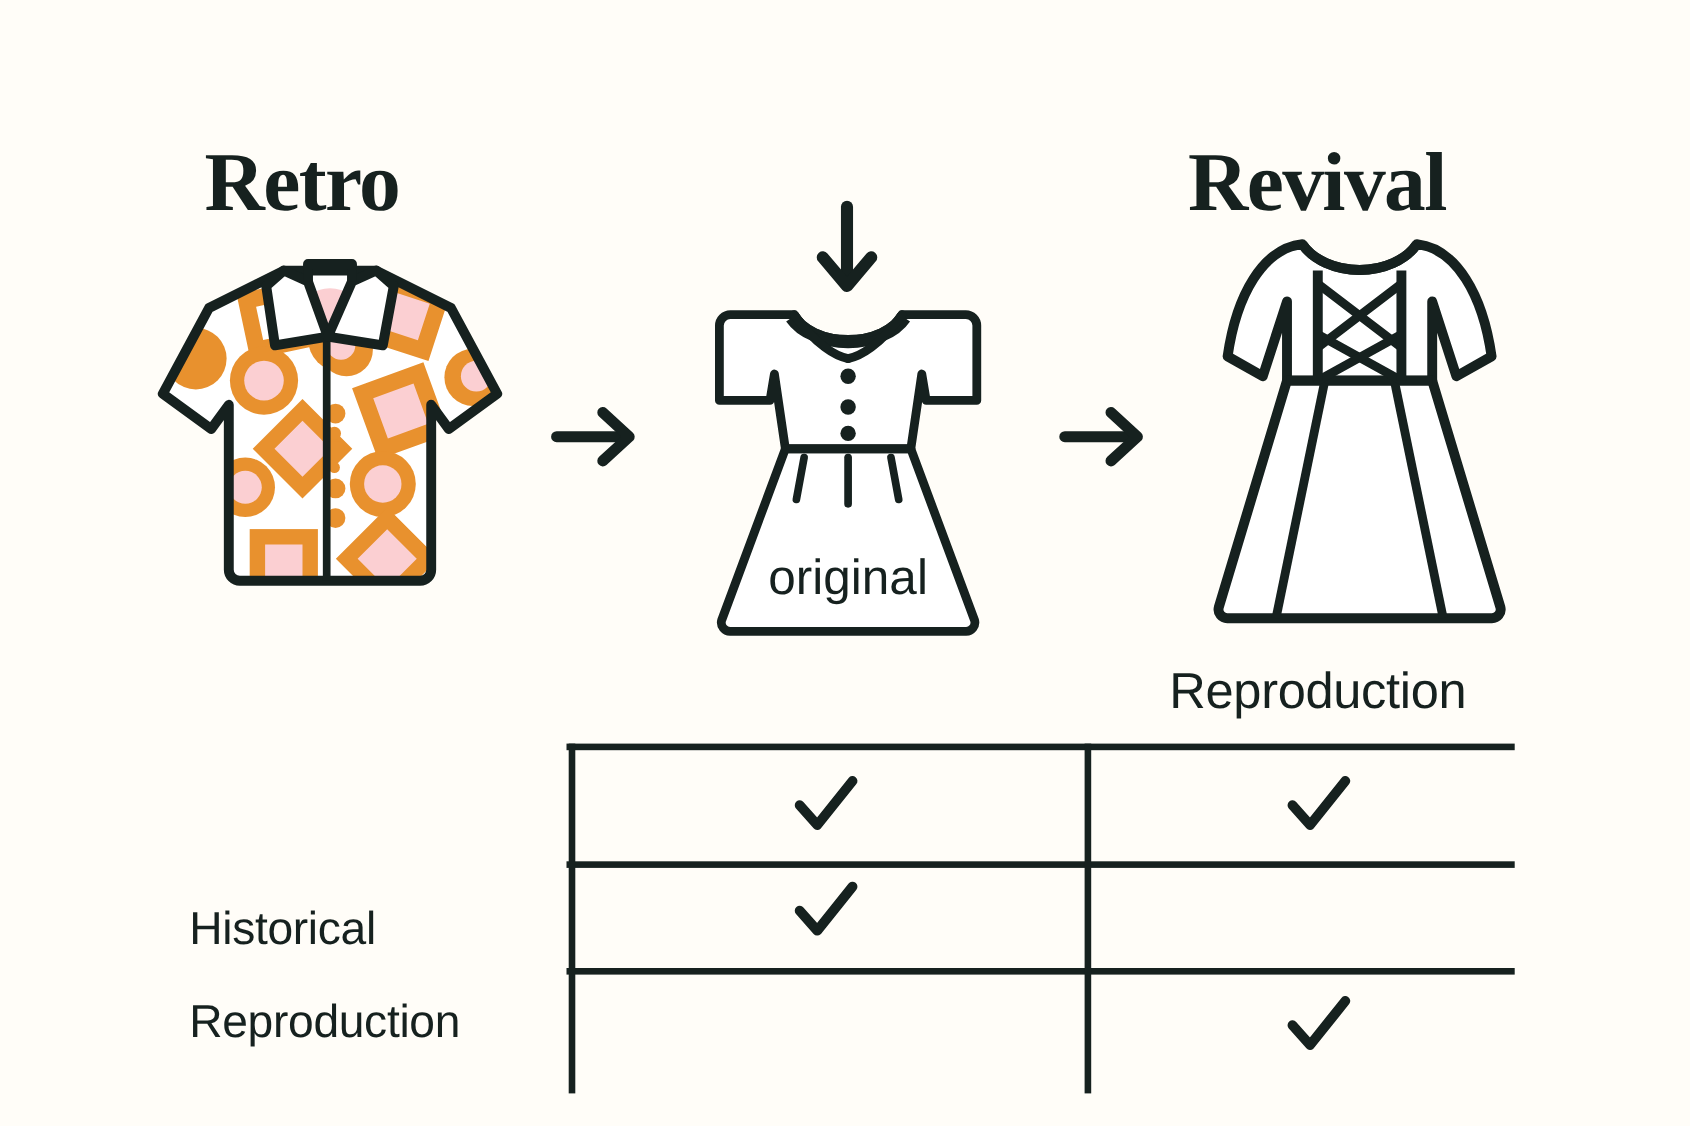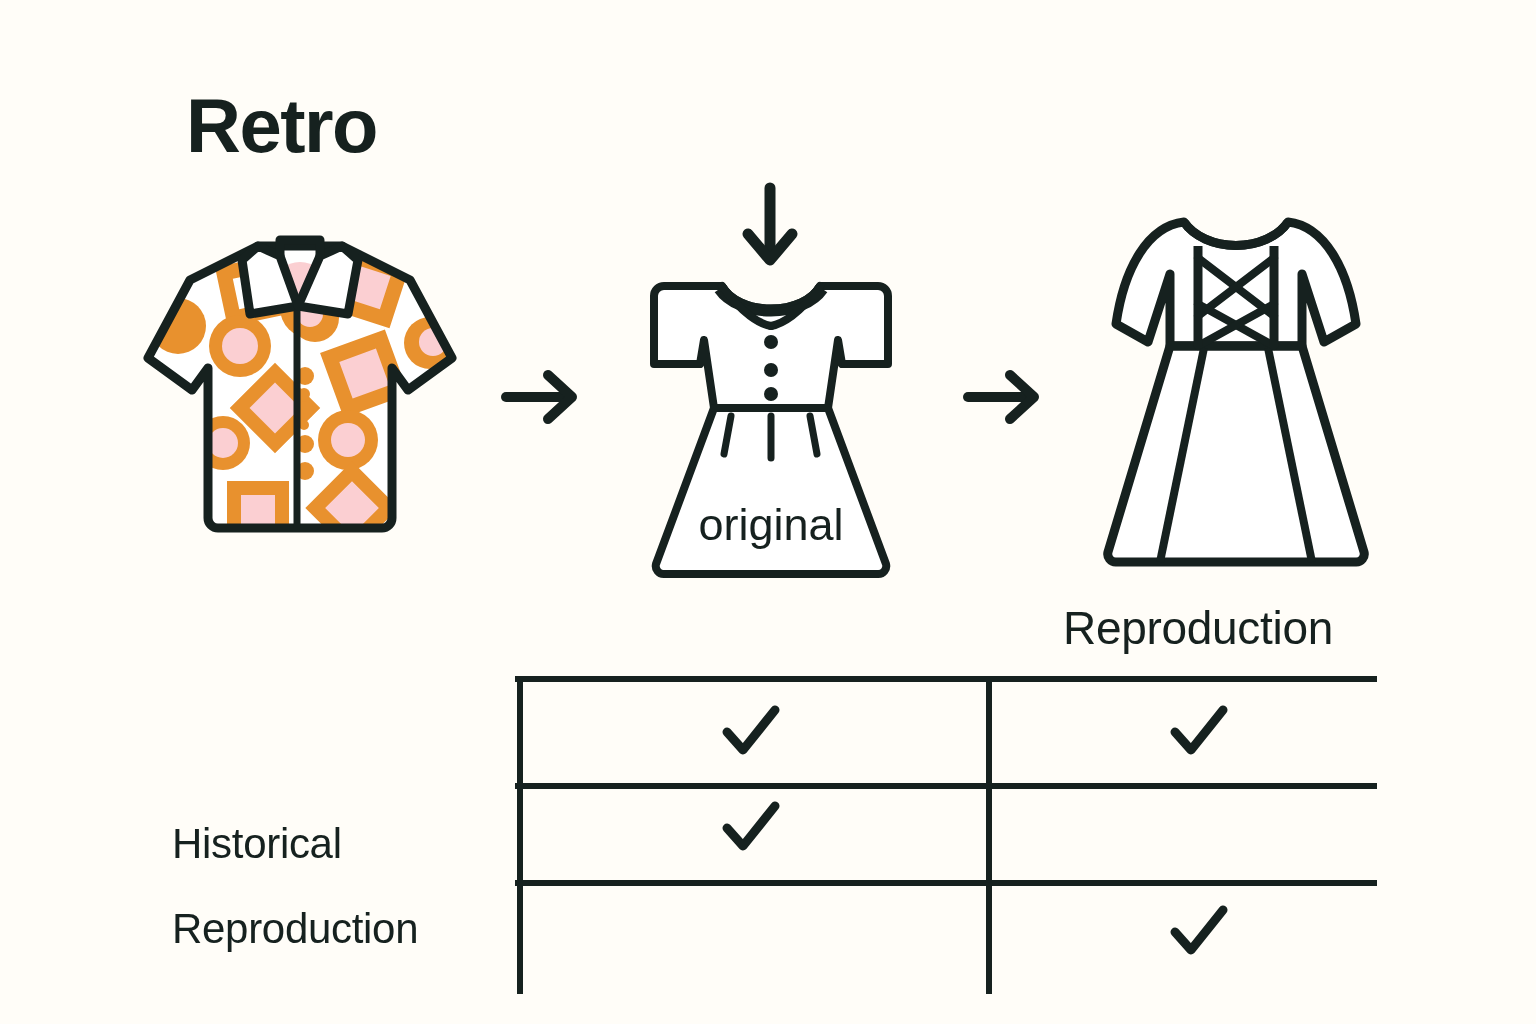--- a/index.html
+++ b/index.html
@@ -17,27 +17,28 @@
     position: relative;
     width: 1536px;
     height: 1024px;
     background: #fffdf8;
     overflow: hidden;
   }
 
   
   .heading {
     position: absolute;
-    font-family: Liberation Sans, sans-serif;
+    font-family: Liberation Serif, serif;
     font-weight: bold;
     font-size: 76px;
     letter-spacing: -1.5px;
     color: #16211f;
     white-space: nowrap;
     line-height: 1;
+    margin-top: 40px;
   }
   #heading-retro   { left: 186px; top: 88px; }
   #heading-vintage { left: 618px; top: 88px; }
   #heading-revival { left: 1080px; top: 88px; }
 
   
   .figure {
     position: absolute;
   }
   #figure-retro   { left: 130px; top: 218px; width: 340px; height: 340px; }
@@ -128,20 +129,21 @@
   .cell-check.rr2 { top: 228px; }
 </style>
 </head>
 <body>
 
 <div id="canvas">
 
   <div class="heading" id="heading-retro">Retro</div>
 
 
+  <div class="heading" id="heading-revival">Revival</div>
 
   <div class="arrow" id="arrow-down-vintage">
     <svg viewBox="0 0 70 92" width="70" height="92" aria-hidden="true">
       <path d="M35 6 L35 74" stroke="#16211f" stroke-width="11" stroke-linecap="round" fill="none"></path>
       <path d="M13 52 L35 78 L57 52" stroke="#16211f" stroke-width="11" stroke-linecap="round" stroke-linejoin="round" fill="none"></path>
     </svg>
   </div>
 
   <div class="figure" id="figure-retro">
     <svg viewBox="0 0 340 340" width="340" height="340" aria-hidden="true">

